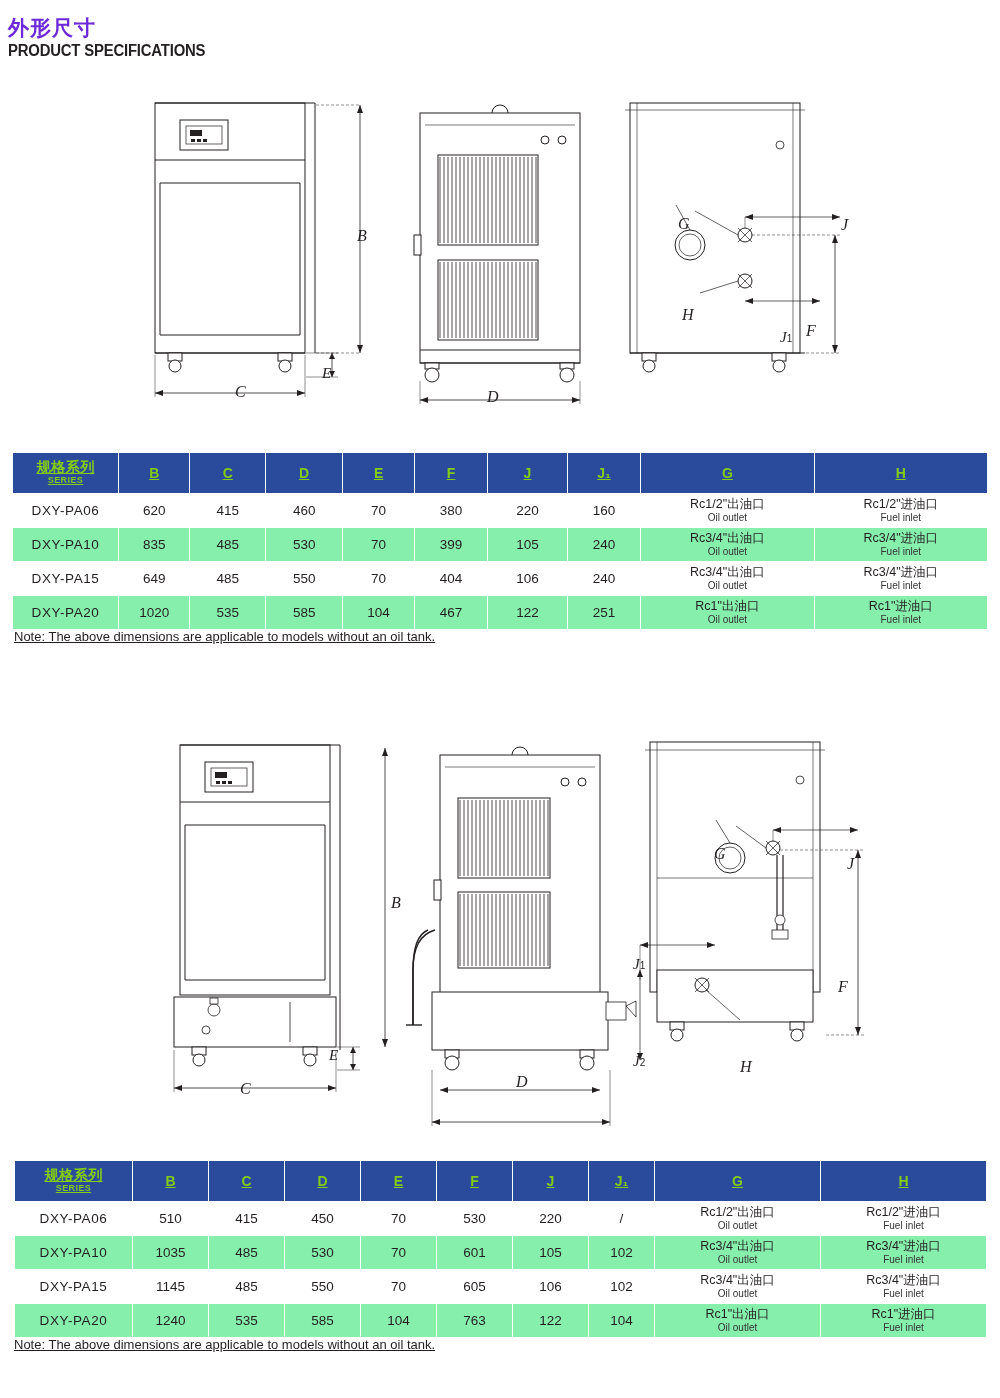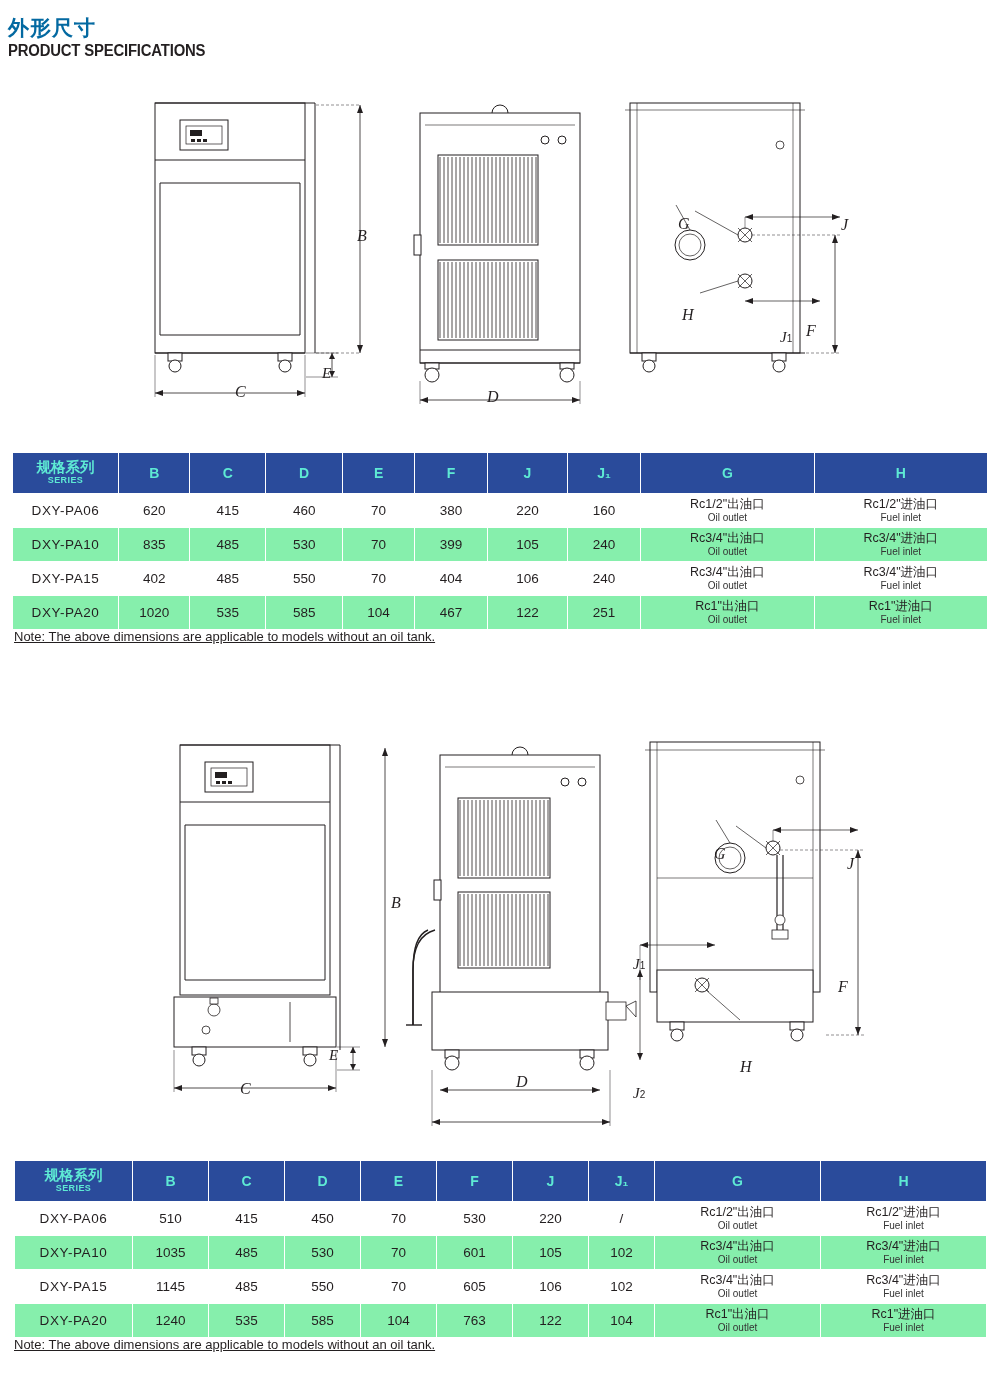--- a/index.html
+++ b/index.html
@@ -6,42 +6,42 @@
   body{
     width:1000px;height:1398px;background:#ffffff;
     font-family:"Liberation Sans", sans-serif;
     color:#231f20;position:relative;overflow:hidden;
   }
   .page{position:relative;width:1000px;height:1398px;}
 
   
   .header{position:absolute;left:8px;top:16px;}
   .header .cn{
-    font-size:21px;font-weight:bold;color:#0369a1;letter-spacing:1px;line-height:1.1;
+    font-size:21px;font-weight:bold;color:#6d28d9;letter-spacing:1px;line-height:1.1;
   }
   .header .en{
     font-size:16px;font-weight:bold;color:#231f20;letter-spacing:-0.2px;
     line-height:1.1;margin-top:3px;
     transform:scaleX(0.93);transform-origin:left center;
   }
 
   
   .drawing{position:absolute;}
   .drawing svg{display:block;}
 
   
   table{border-collapse:collapse;position:absolute;table-layout:fixed;}
   table td,table th{
     border:1px solid #ffffff;
     text-align:center;vertical-align:middle;
     font-size:13.5px;color:#231f20;
   }
   thead th{
-    background:#2a4b9b;color:#5eead4;font-weight:bold;font-size:14px;
-    height:38px;border:1px solid #ffffff;
+    background:#2a4b9b;color:#84cc16;font-weight:bold;font-size:14px;
+    height:38px;border:1px solid #ffffff;text-decoration:underline;
   }
   thead th .hcn{display:block;font-size:14.5px;font-weight:bold;line-height:1.05;}
   thead th .hen{display:block;font-size:9px;font-weight:bold;line-height:1.1;letter-spacing:0.4px;}
   tbody tr{height:34px;}
   tbody tr.odd td{background:#ffffff;}
   tbody tr.even td{background:#86efac;}
   tbody td.model{font-size:13.5px;letter-spacing:0.6px;}
   tbody td.port{line-height:1.1;padding:2px 0;}
   tbody td.port .pcn{display:block;font-size:12.5px;}
   tbody td.port .pen{display:block;font-size:10px;color:#333;}
@@ -304,21 +304,21 @@
           <span class="pcn">Rc3/4"出油口</span>
           <span class="pen">Oil outlet</span>
         </td>
         <td class="port">
           <span class="pcn">Rc3/4"进油口</span>
           <span class="pen">Fuel inlet</span>
         </td>
       </tr>
       <tr class="odd">
         <td class="model">DXY-PA15</td>
-        <td>402</td>
+        <td>649</td>
         <td>485</td>
         <td>550</td>
         <td>70</td>
         <td>404</td>
         <td>106</td>
         <td>240</td>
         <td class="port">
           <span class="pcn">Rc3/4"出油口</span>
           <span class="pen">Oil outlet</span>
         </td>
@@ -544,21 +544,21 @@
 
   <div class="lbl" style="position:absolute;left:391px;top:894px;font-size:16px;">B</div>
   <div class="lbl" style="position:absolute;left:240px;top:1080px;font-size:16px;">C</div>
   <div class="lbl" style="position:absolute;left:516px;top:1073px;font-size:16px;">D</div>
   <div class="lbl" style="position:absolute;left:329px;top:1047px;font-size:15px;">E</div>
   <div class="lbl" style="position:absolute;left:838px;top:978px;font-size:16px;">F</div>
   <div class="lbl" style="position:absolute;left:714px;top:845px;font-size:16px;">G</div>
   <div class="lbl" style="position:absolute;left:740px;top:1058px;font-size:16px;">H</div>
   <div class="lbl" style="position:absolute;left:847px;top:855px;font-size:16px;">J</div>
   <div style="position:absolute;left:633px;top:955px;font-size:15px;"><span class="lbl">J</span><span style="font-size:10px;">1</span></div>
-  <div style="position:absolute;left:633px;top:1084px;font-size:15px;"><span class="lbl">J</span><span style="font-size:10px;">2</span></div>
+  <div style="position:absolute;left:633px;top:1052px;font-size:15px;"><span class="lbl">J</span><span style="font-size:10px;">2</span></div>
 
   <table style="left:14px;top:1160px;width:972px;">
     <colgroup>
       <col style="width:118px">
         <col style="width:76px">
         <col style="width:76px">
         <col style="width:76px">
       <col style="width:76px">
         <col style="width:76px">
         <col style="width:76px">

